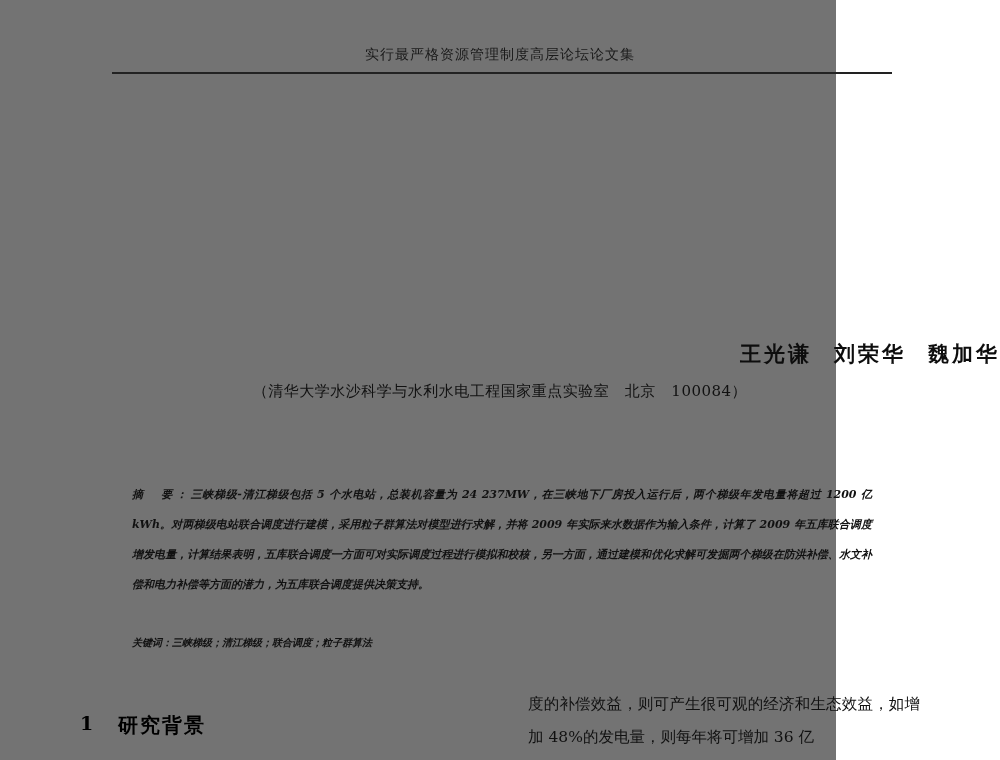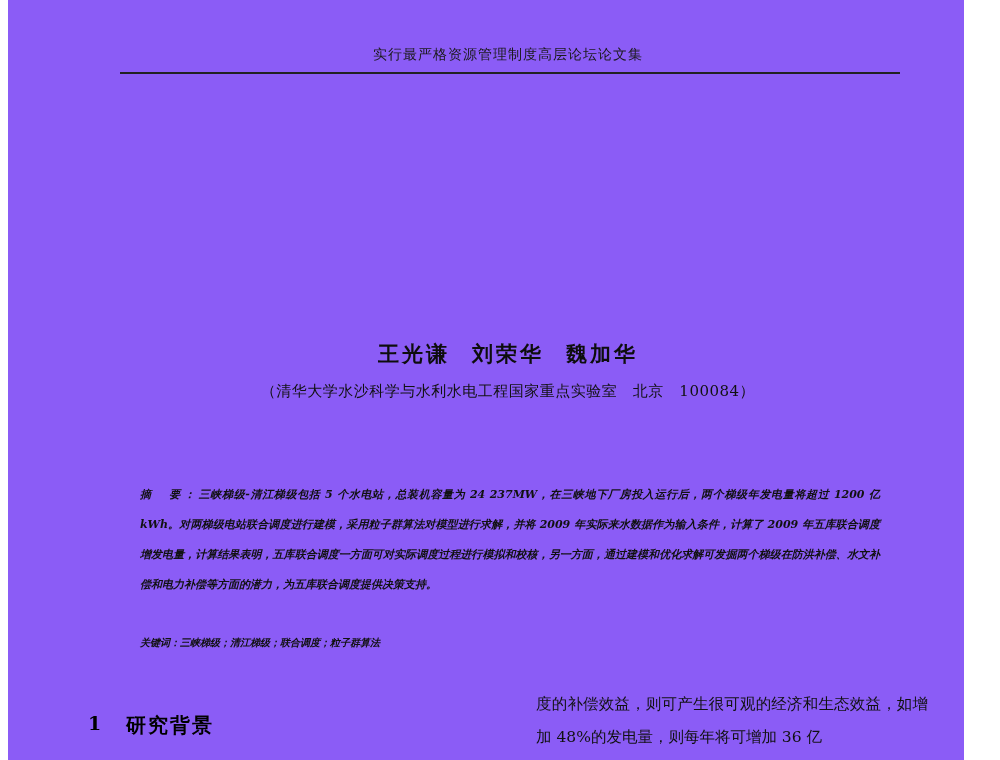--- a/index.html
+++ b/index.html
@@ -10,24 +10,24 @@
   body {
     width: 1000px;
     height: 760px;
     font-family: "DejaVu Serif", "Liberation Serif", serif;
     color: #111111;
     position: relative;
     overflow: hidden;
   }
   .page {
     position: absolute;
-    left: 8px; top: 0;
-    width: 956px;
+    left: 0; top: 0;
+    width: 836px;
     height: 760px;
-    background: #8b5cf6;
+    background: #737373;
   }
 
   
   .runninghead {
     position: absolute;
     left: 0;
     top: 46px;
     width: 1000px;
     text-align: center;
     font-size: 14px;
@@ -66,21 +66,21 @@
     vertical-align: super;
     line-height: 0;
   }
 
   
   .authors {
     position: absolute;
     left: 0;
     top: 340px;
     width: 1000px;
-    text-align: center;
+    text-align: right;
     font-size: 21px;
     font-weight: bold;
     letter-spacing: 3px;
     color: #0d0d0d;
   }
   .authors span.gap {
     display: inline-block;
     width: 22px;
   }
 

